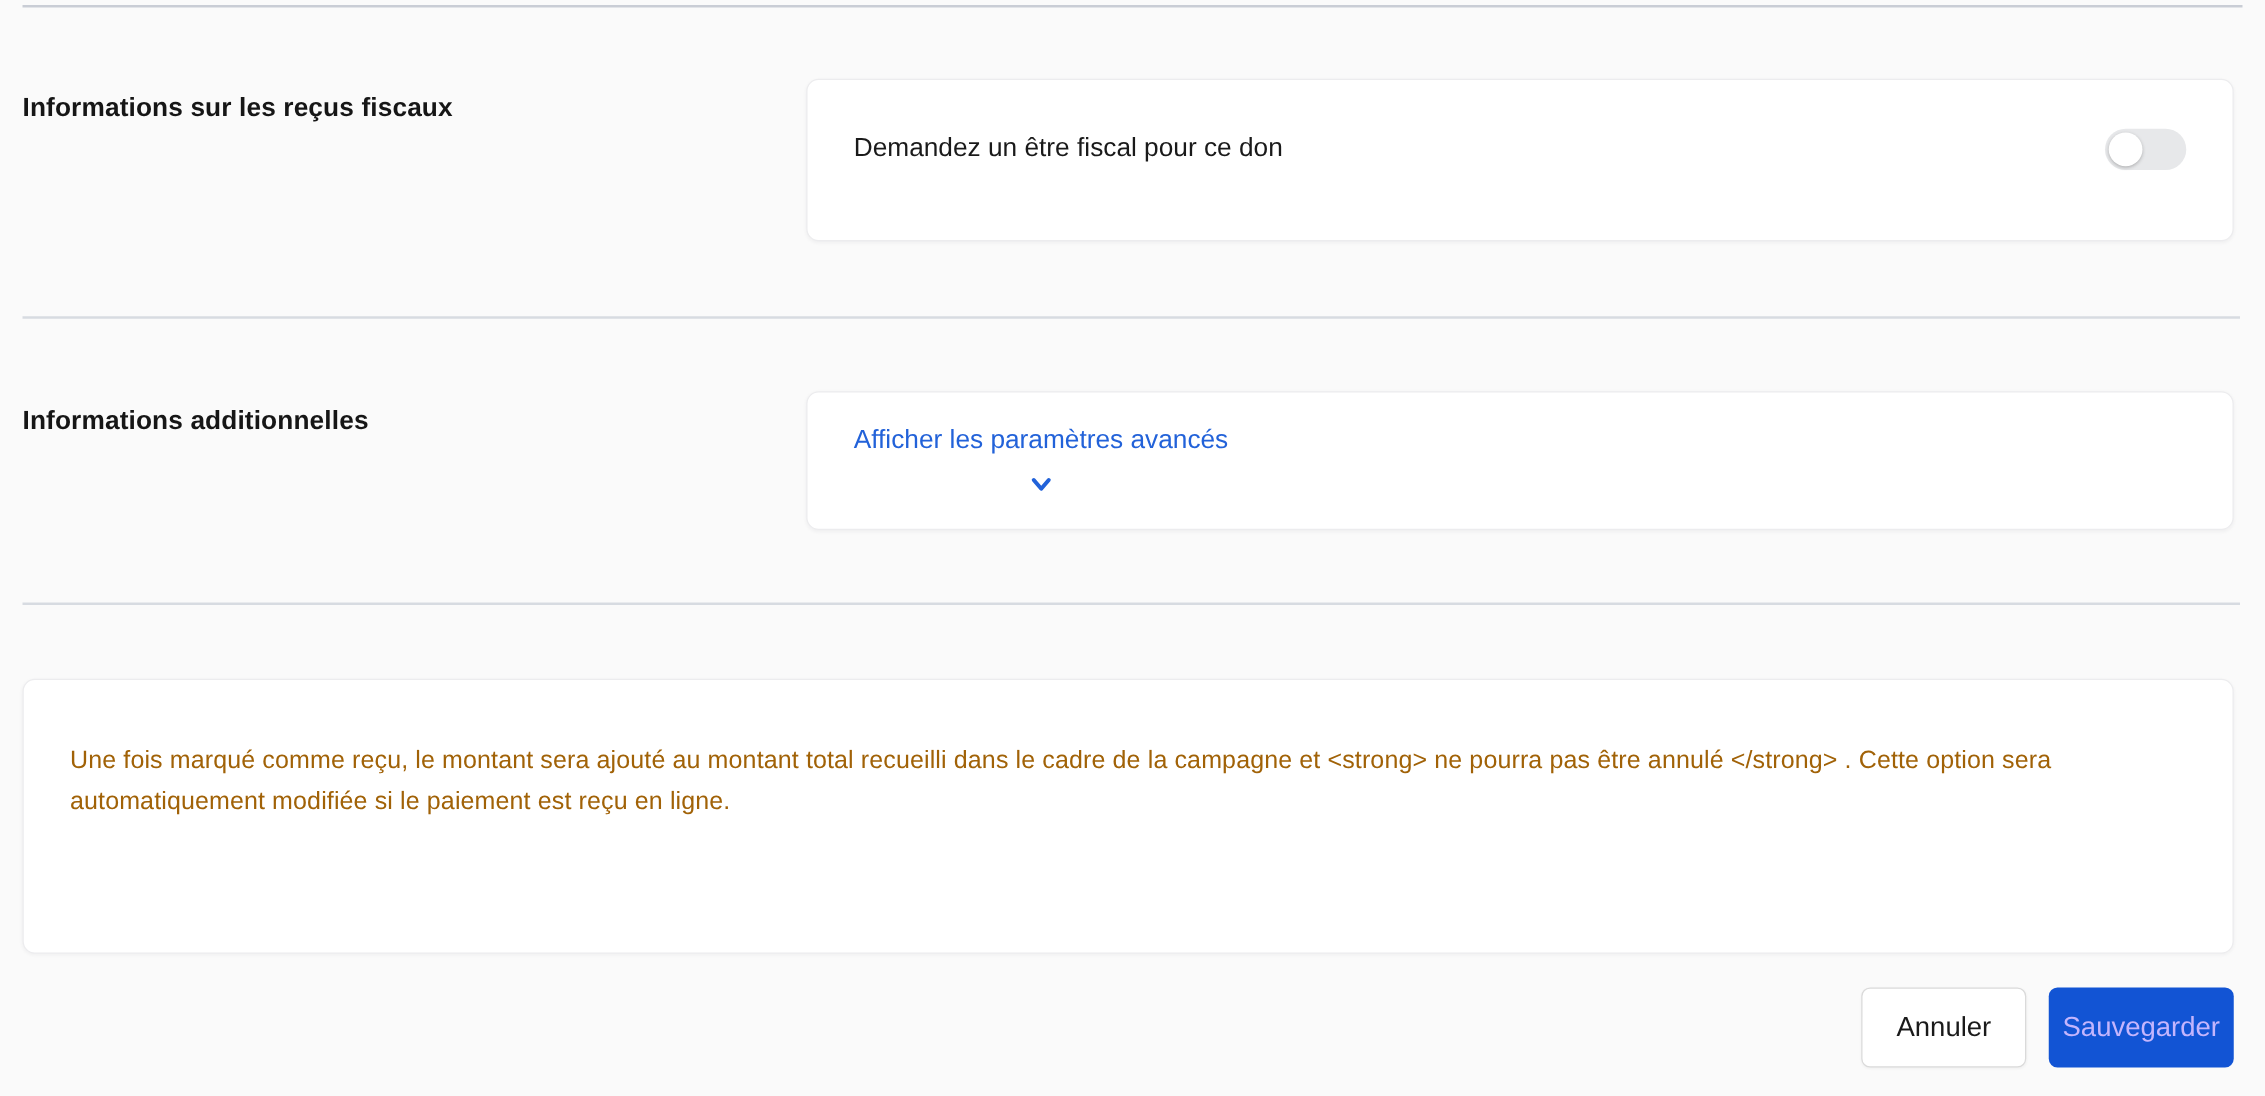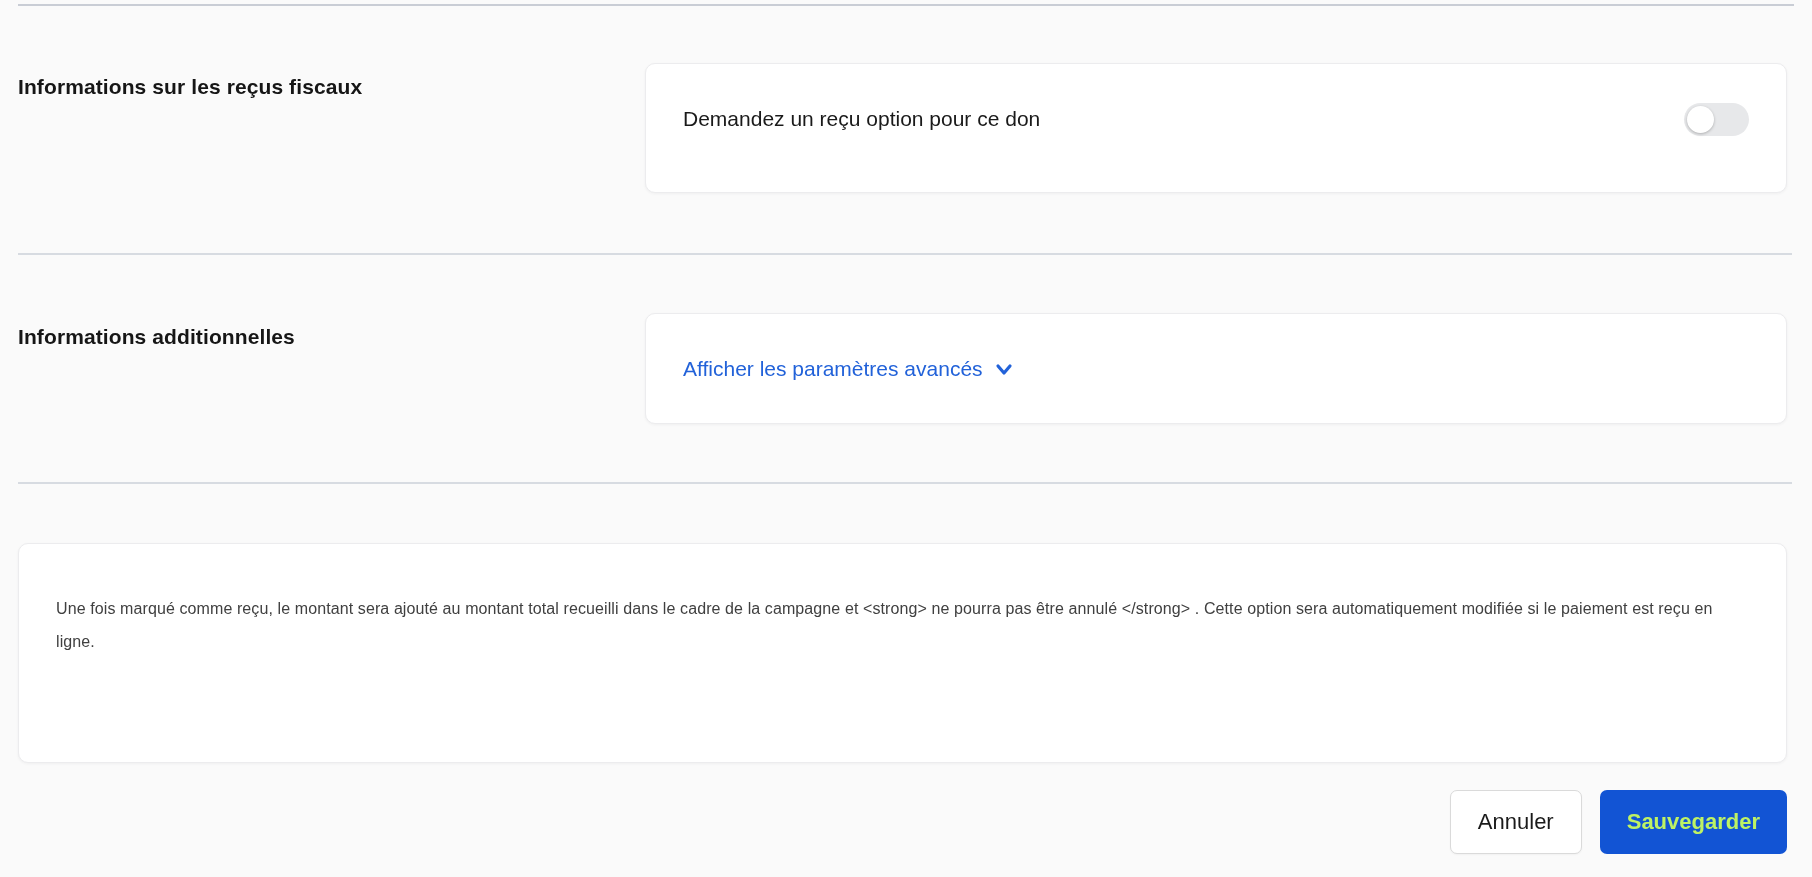--- a/index.html
+++ b/index.html
@@ -54,35 +54,35 @@
     flex-shrink:0;
   }
   .toggle-knob {
     position:absolute; left:3px; top:3px;
     width:27px; height:27px; border-radius:50%;
     background:#ffffff;
     box-shadow:0 1px 3px rgba(0,0,0,0.25);
   }
   .link-row {
     display:flex; align-items:center; gap:11px;
-    color:#2262d9; font-size:21px; cursor:pointer;
+    color:#2262d9; font-size:21px; cursor:pointer;flex-direction:column;
   }
   .chevron-icon { display:inline-flex; margin-top:3px; }
   .checkbox-row {
     display:flex; align-items:center; gap:17px;
   }
   .checkbox {
     width:22px; height:22px; flex-shrink:0;
     border:3px solid #1254d4; border-radius:4px;
     background:#ffffff; cursor:pointer;
   }
   .checkbox-label { font-size:21.5px; color:#1a1a1a; }
   .checkbox-desc {
     margin-top:10px;
-    font-size:16px; line-height:33px; color:#404040;
+    font-size:20px; line-height:33px; color:#a16207;
     letter-spacing:0.1px;
   }
   .footer {
     margin-top:27px;
     display:flex; justify-content:flex-end; gap:18px;
     padding-right:25px;
   }
   .btn {
     height:64px; border-radius:7px;
     font-family:"Liberation Sans", sans-serif;
@@ -90,34 +90,34 @@
     display:flex; align-items:center; justify-content:center;
   }
   .btn-cancel {
     background:#ffffff; border:1px solid #dadada;
     color:#1a1a1a; font-weight:400;
     padding:0 27px;
     box-shadow:0 1px 2px rgba(0,0,0,0.04);
   }
   .btn-save {
     background:#1254d4; border:none;
-    color:#bef264; font-weight:700;
-    padding:0 27px;
+    color:#c4b5fd; font-weight:400;
+    padding:0 11px;
   }
 </style>
 </head>
 <body>
 
 <div class="divider-top"></div>
 
 <div class="section s1">
   <div class="section-label">Informations sur les reçus fiscaux</div>
   <div class="card c1">
     <div class="toggle-row">
-      <span class="toggle-text">Demandez un reçu option pour ce don</span>
+      <span class="toggle-text">Demandez un être fiscal pour ce don</span>
       <div class="toggle" role="switch" aria-checked="false">
         <div class="toggle-knob"></div>
       </div>
     </div>
   </div>
 </div>
 
 <div class="divider d2"></div>
 
 <div class="section s2">

